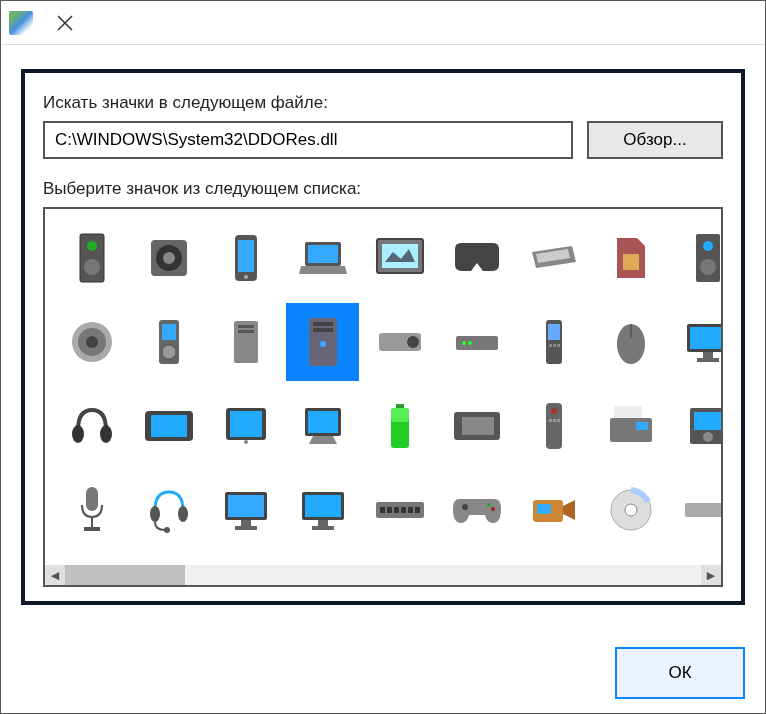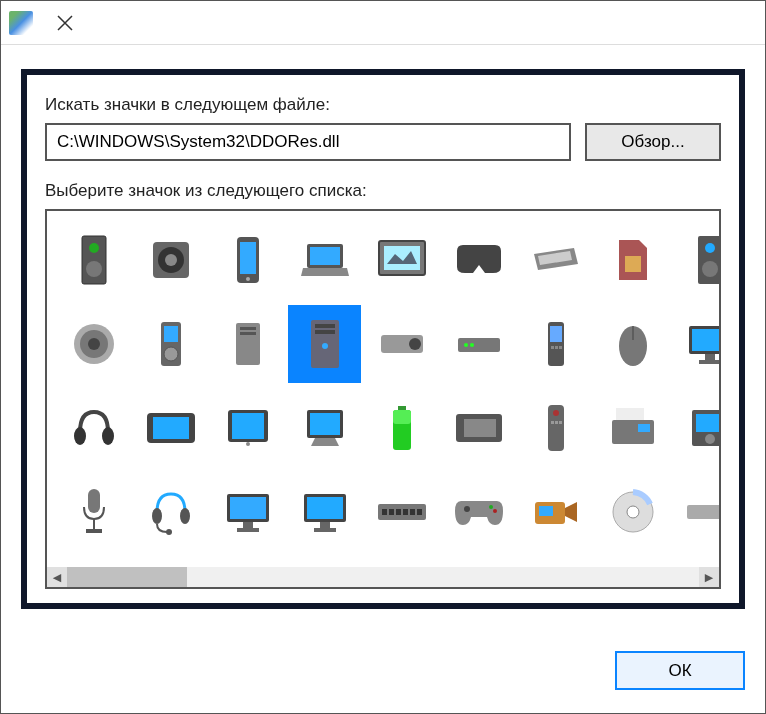--- a/index.html
+++ b/index.html
@@ -3,35 +3,35 @@
   <meta charset="utf-8">
   <style>
     * { box-sizing: border-box; margin: 0; padding: 0; }
     body { font-family: 'Segoe UI', Tahoma, sans-serif; font-size: 15px; background: #fff; }
     .window { width: 766px; height: 714px; border: 1px solid #555; background: #fff; position: relative; }
     .titlebar { height: 44px; display: flex; align-items: center; padding: 0 8px; border-bottom: 1px solid #ddd; }
     .titlebar-icon { width: 24px; height: 24px; margin-right: 10px; background: linear-gradient(135deg, #6bb36b 20%, #4a90e2 50%, #fff 80%); border-radius: 2px; }
     .titlebar-text { flex: 1; font-size: 17px; color: #222; }
     .close-btn { width: 44px; height: 44px; display: flex; align-items: center; justify-content: center; cursor: pointer; font-size: 22px; color: #333; }
     .content { padding: 24px 20px 16px 20px; }
-    .group { border: 6px solid #0f172a; padding: 20px 18px 14px 18px; margin-bottom: 16px; }
+    .group { border: 4px solid #0f172a; padding: 20px 18px 14px 18px; margin-bottom: 16px; }
     .label { font-size: 17px; color: #222; margin-bottom: 8px; }
     .path-row { display: flex; gap: 14px; margin-bottom: 20px; justify-content: space-between; }
     .path-input { flex: 1; height: 38px; border: 2px solid #555; padding: 0 10px; font-size: 17px; background: #fff; }
     .browse-btn { width: 136px; height: 38px; border: 2px solid #555; background: #e8e8e8; font-size: 17px; cursor: pointer; }
     .icon-list { border: 2px solid #555; height: 380px; padding: 10px; overflow-x: auto; overflow-y: hidden; position: relative; background: #fff; }
     .icon-grid { display: grid; grid-template-columns: repeat(9, 73px); grid-template-rows: repeat(4, 80px); gap: 4px; }
     .icon-cell { width: 73px; height: 78px; display: flex; align-items: center; justify-content: center; cursor: pointer; }
     .icon-cell.selected { background: #0a84ff; }
     .icon-img { width: 52px; height: 52px; display: flex; align-items: center; justify-content: center; }
     .scroll-track { position: absolute; bottom: 0; left: 0; right: 0; height: 20px; background: #f0f0f0; display: flex; align-items: center; }
     .scroll-arrow { width: 20px; height: 20px; display: flex; align-items: center; justify-content: center; background: #e0e0e0; cursor: pointer; font-size: 11px; color: #555; }
     .scroll-thumb { width: 120px; height: 20px; background: #c0c0c0; cursor: pointer; }
     .action-row { display: flex; justify-content: flex-end; gap: 12px; padding: 10px 20px 14px 20px; }
-    .action-btn { width: 130px; height: 39px; border: 1px solid #999; background: #e8e8e8; font-size: 17px; cursor: pointer; }
+    .action-btn { width: 130px; height: 52px; border: 1px solid #999; background: #e8e8e8; font-size: 17px; cursor: pointer; }
     .action-btn.primary { border: 2px solid #0a84ff; background: #eaf3fe; }
     svg { display: block; }
   </style>
 </head>
 <body>
 
 <div class="window">
   <div class="titlebar">
     <div class="titlebar-icon"></div>
     <div class="close-btn">
@@ -41,21 +41,21 @@
     </div>
   </div>
 
   <div class="content">
     <div class="group">
       <div class="label">Искать значки в следующем файле:</div>
       <div class="path-row">
         <input class="path-input" value="C:\WINDOWS\System32\DDORes.dll" style="">
         <button class="browse-btn">Обзор...</button>
       </div>
-      <div class="label">Выберите значок из следующего списка:</div>
+      <div class="label">Выберите значок из следующем списка:</div>
 
       <div class="icon-list">
         <div class="icon-grid" id="icon-grid">
             <div class="icon-cell">
               <div class="icon-img">
                 <svg width="40" height="52" viewBox="0 0 40 52">
                   <rect x="8" y="2" width="24" height="48" rx="2" fill="#555" stroke="#333"></rect>
                   <circle cx="20" cy="14" r="5" fill="#2a2"></circle>
                   <circle cx="20" cy="35" r="8" fill="#777"></circle>
                 </svg>

